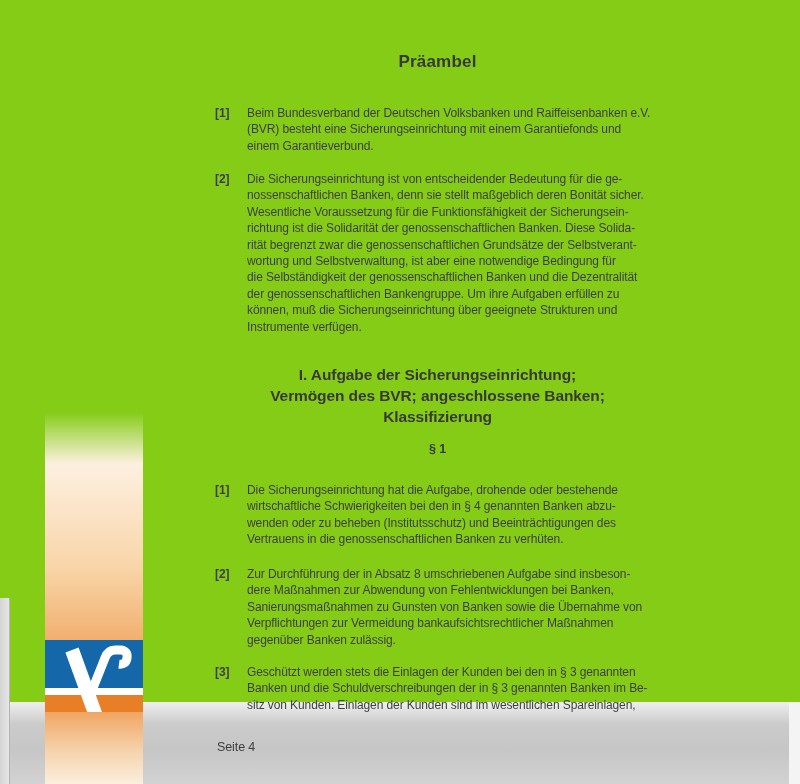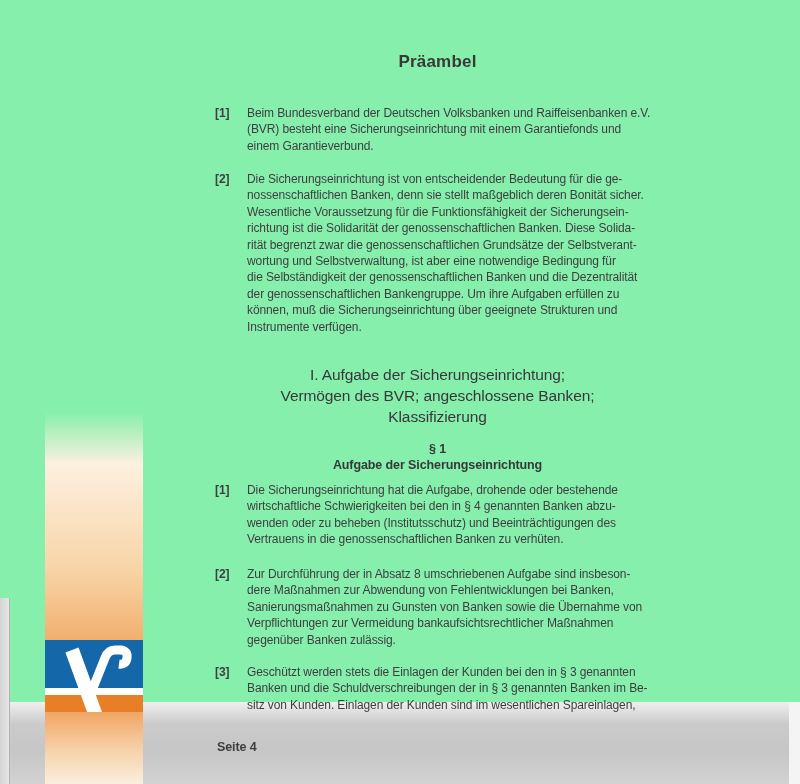--- a/index.html
+++ b/index.html
@@ -1,17 +1,17 @@
 <!DOCTYPE html>
 <html><head>
 <meta charset="utf-8">
 <style>
   html,body{margin:0;padding:0;background:#ffffff;}
   .stage{
-    position:relative;width:800px;height:784px;background:#86efac;overflow:hidden;
+    position:relative;width:800px;height:784px;background:#84cc16;overflow:hidden;
     font-family:"Liberation Sans",sans-serif;color:#3e3e3e;
   }
   
   .gray-band{
     position:absolute;left:0;top:702px;width:800px;height:82px;
     background:linear-gradient(to bottom,#efefef 0px,#cbcbcb 22px,#c6c6c6 48px,#d2d2d2 82px);
   }
   .right-strip{
     position:absolute;left:789px;top:702px;width:11px;height:82px;background:#f4f4f4;
   }
@@ -46,29 +46,29 @@
   }
   .pnum{
     flex:0 0 32px;width:32px;font-size:12px;font-weight:bold;line-height:16.4px;
     letter-spacing:-0.1px;color:#3e3e3e;
   }
   .ptext{
     font-size:12px;line-height:16.4px;white-space:pre;letter-spacing:-0.1px;color:#3e3e3e;
   }
   .section-heading{
     position:absolute;left:215px;top:364px;width:445px;text-align:center;
-    font-size:15.5px;font-weight:normal;line-height:21px;white-space:pre-line;
+    font-size:15.5px;font-weight:bold;line-height:21px;white-space:pre-line;
     color:#383838;letter-spacing:-0.1px;
   }
   .sub-heading{
     position:absolute;left:215px;top:441px;width:445px;text-align:center;
     font-size:12.5px;font-weight:bold;line-height:16px;color:#383838;letter-spacing:-0.1px;
   }
   .footer-label{
-    position:absolute;left:217px;top:740px;font-size:12.5px;font-weight:bold;
+    position:absolute;left:217px;top:740px;font-size:12.5px;font-weight:normal;
     color:#3e3e3e;letter-spacing:-0.1px;
   }
 </style>
 </head>
 <body>
 
 <div class="stage">
 
   <div class="gray-band"></div>
   <div class="right-strip"></div>
@@ -108,21 +108,20 @@
 können, muß die Sicherungseinrichtung über geeignete Strukturen und
 Instrumente verfügen.</div>
   </div>
 
   <div class="section-heading">I. Aufgabe der Sicherungseinrichtung;
 Vermögen des BVR; angeschlossene Banken;
 Klassifizierung</div>
 
   <div class="sub-heading">
     <div>§ 1</div>
-    <div>Aufgabe der Sicherungseinrichtung</div>
   </div>
 
   <div class="para" style="top:482px">
     <div class="pnum">[1]</div>
     <div class="ptext">Die Sicherungseinrichtung hat die Aufgabe, drohende oder bestehende
 wirtschaftliche Schwierigkeiten bei den in § 4 genannten Banken abzu-
 wenden oder zu beheben (Institutsschutz) und Beeinträchtigungen des
 Vertrauens in die genossenschaftlichen Banken zu verhüten.</div>
   </div>
 

